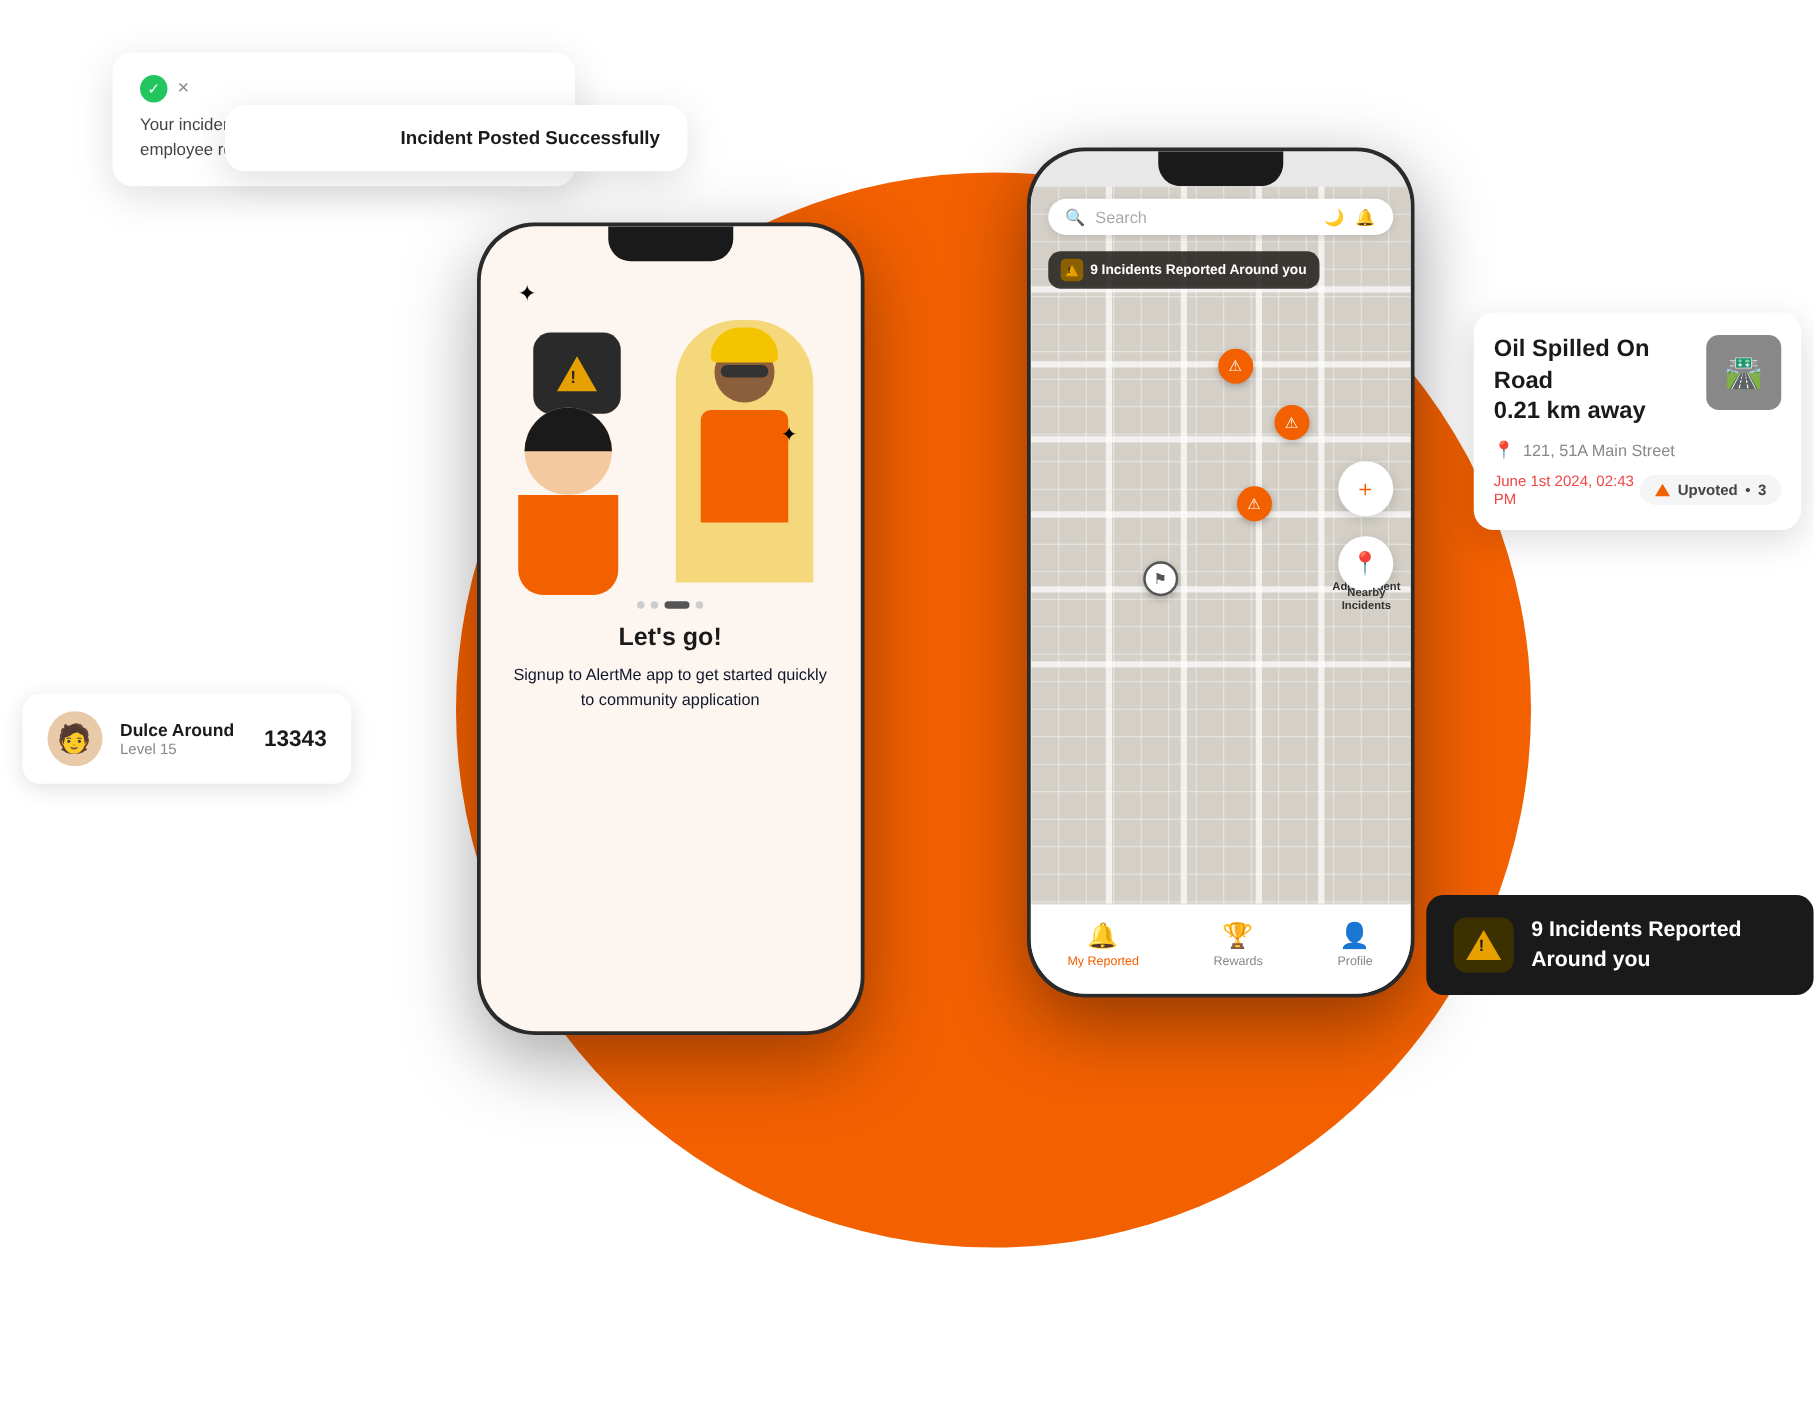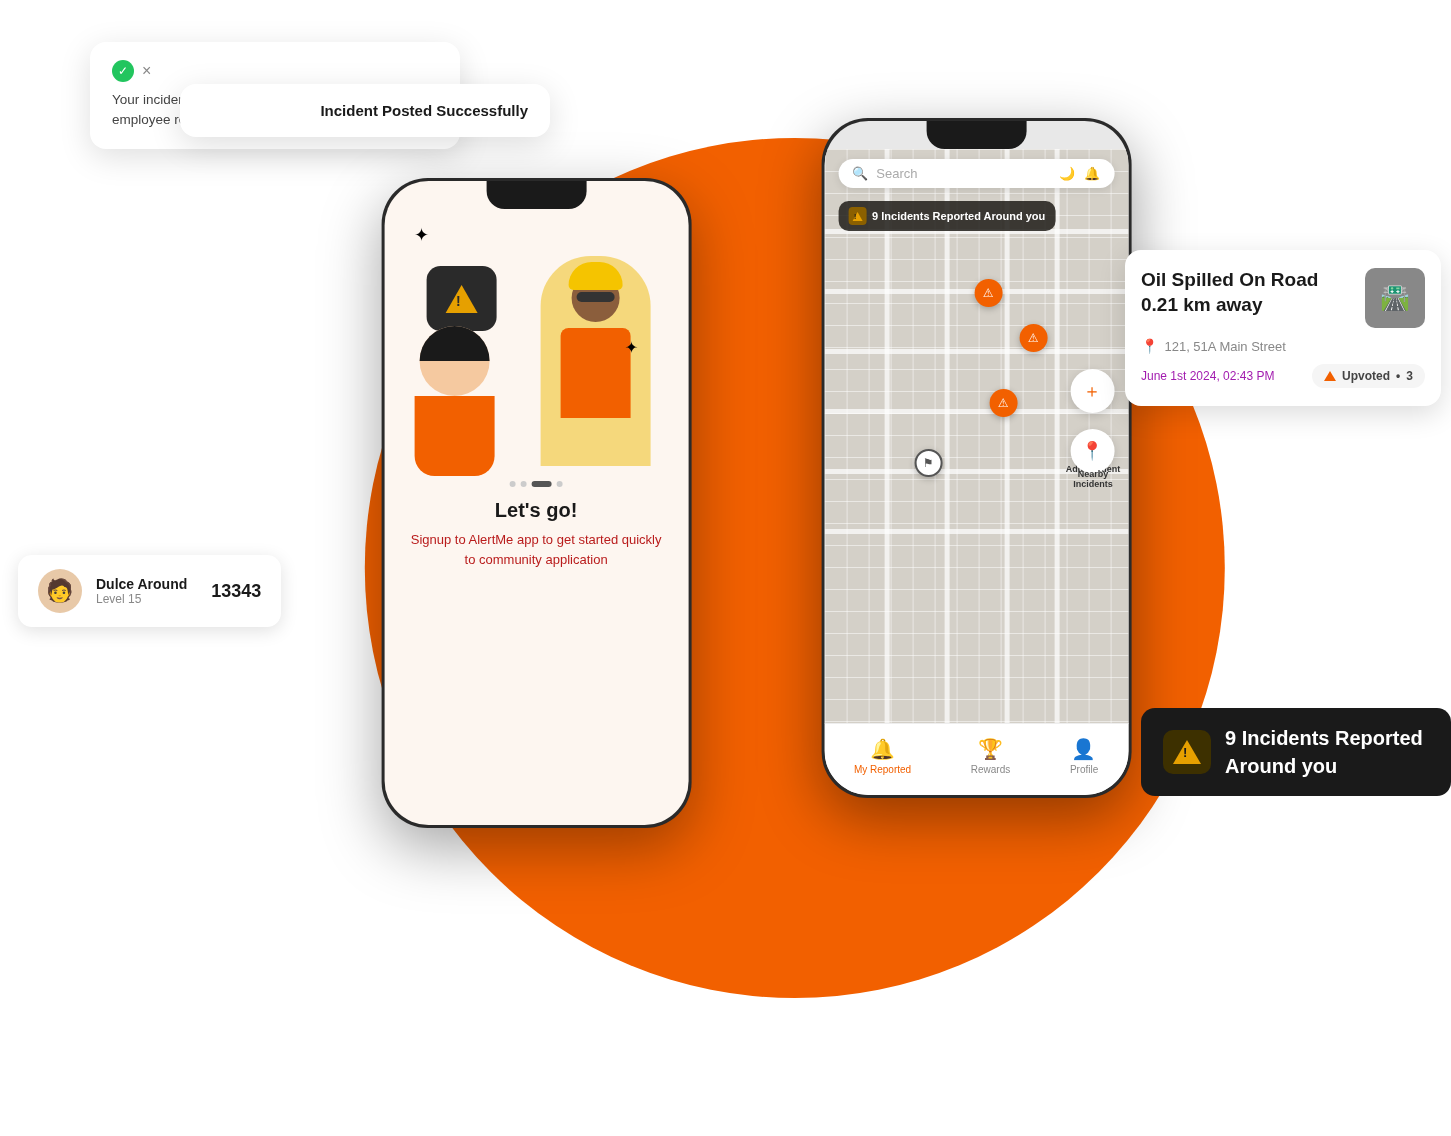--- a/index.html
+++ b/index.html
@@ -152,21 +152,21 @@
       content: '!';
       position: absolute;
       bottom: -20px;
       left: -4px;
       color: #1a1a1a;
       font-size: 13px;
       font-weight: 900;
     }
     .incident-badge .badge-text {
       color: #fff;
-      font-size: 20px;
+      font-size: 17px;
       font-weight: 700;
       line-height: 1.4;
     }
 
     
     .phones-container {
       position: absolute;
       left: 50%;
       top: 50%;
       transform: translate(-48%, -50%);
@@ -366,21 +366,21 @@
 
     .phone-headline {
       font-size: 20px;
       font-weight: 800;
       color: #1a1a1a;
       text-align: center;
       margin-bottom: 8px;
     }
     .phone-subtext {
       font-size: 13px;
-      color: #b91c1c;
+      color: #0f172a;
       text-align: center;
       line-height: 1.5;
       margin-bottom: 37px;
     }
     .get-started-btn {
       width: 100%;
       padding: 14px;
       background: #F26000;
       color: white;
       border: none;
@@ -619,21 +619,21 @@
     .nav-icon { font-size: 20px; }
 
     
     .oil-card {
       position: absolute;
       right: 10px;
       top: 250px;
       background: #fff;
       border-radius: 16px;
       padding: 18px 16px;
-      width: 316px;
+      width: 262px;
       box-shadow: 0 8px 28px rgba(0,0,0,0.14);
       z-index: 15;
     }
     .oil-card-header {
       display: flex;
       align-items: flex-start;
       gap: 10px;
       margin-bottom: 10px;
     }
     .oil-card-title {
@@ -663,21 +663,21 @@
       gap: 6px;
       margin-bottom: 10px;
     }
     .location-icon { color: #F26000; font-size: 14px; }
     .oil-address { font-size: 13px; color: #888; }
     .oil-footer {
       display: flex;
       align-items: center;
       justify-content: space-between;
     }
-    .oil-date { font-size: 12px; color: #a21caf; }
+    .oil-date { font-size: 12px; color: #ef4444; }
     .upvote-badge {
       background: #f5f5f5;
       border-radius: 20px;
       padding: 5px 12px;
       display: flex;
       align-items: center;
       gap: 6px;
       font-size: 12px;
       color: #444;
       font-weight: 600;

